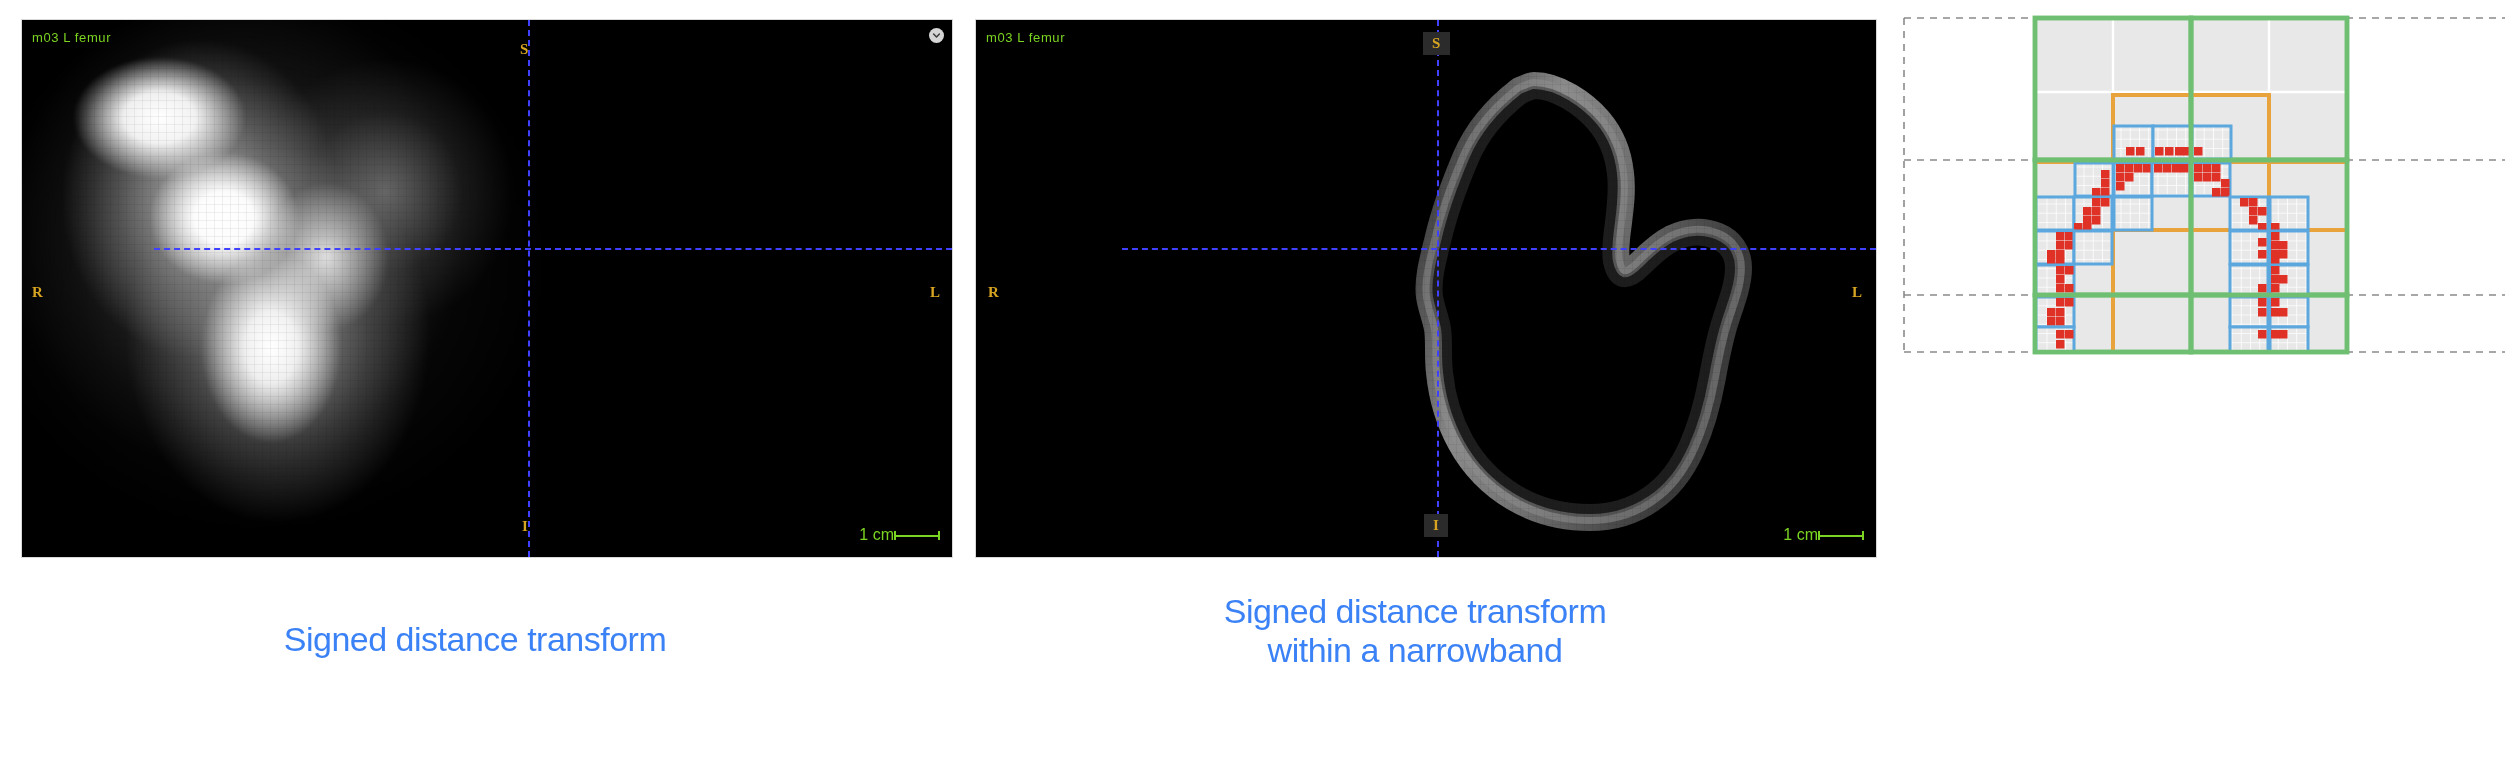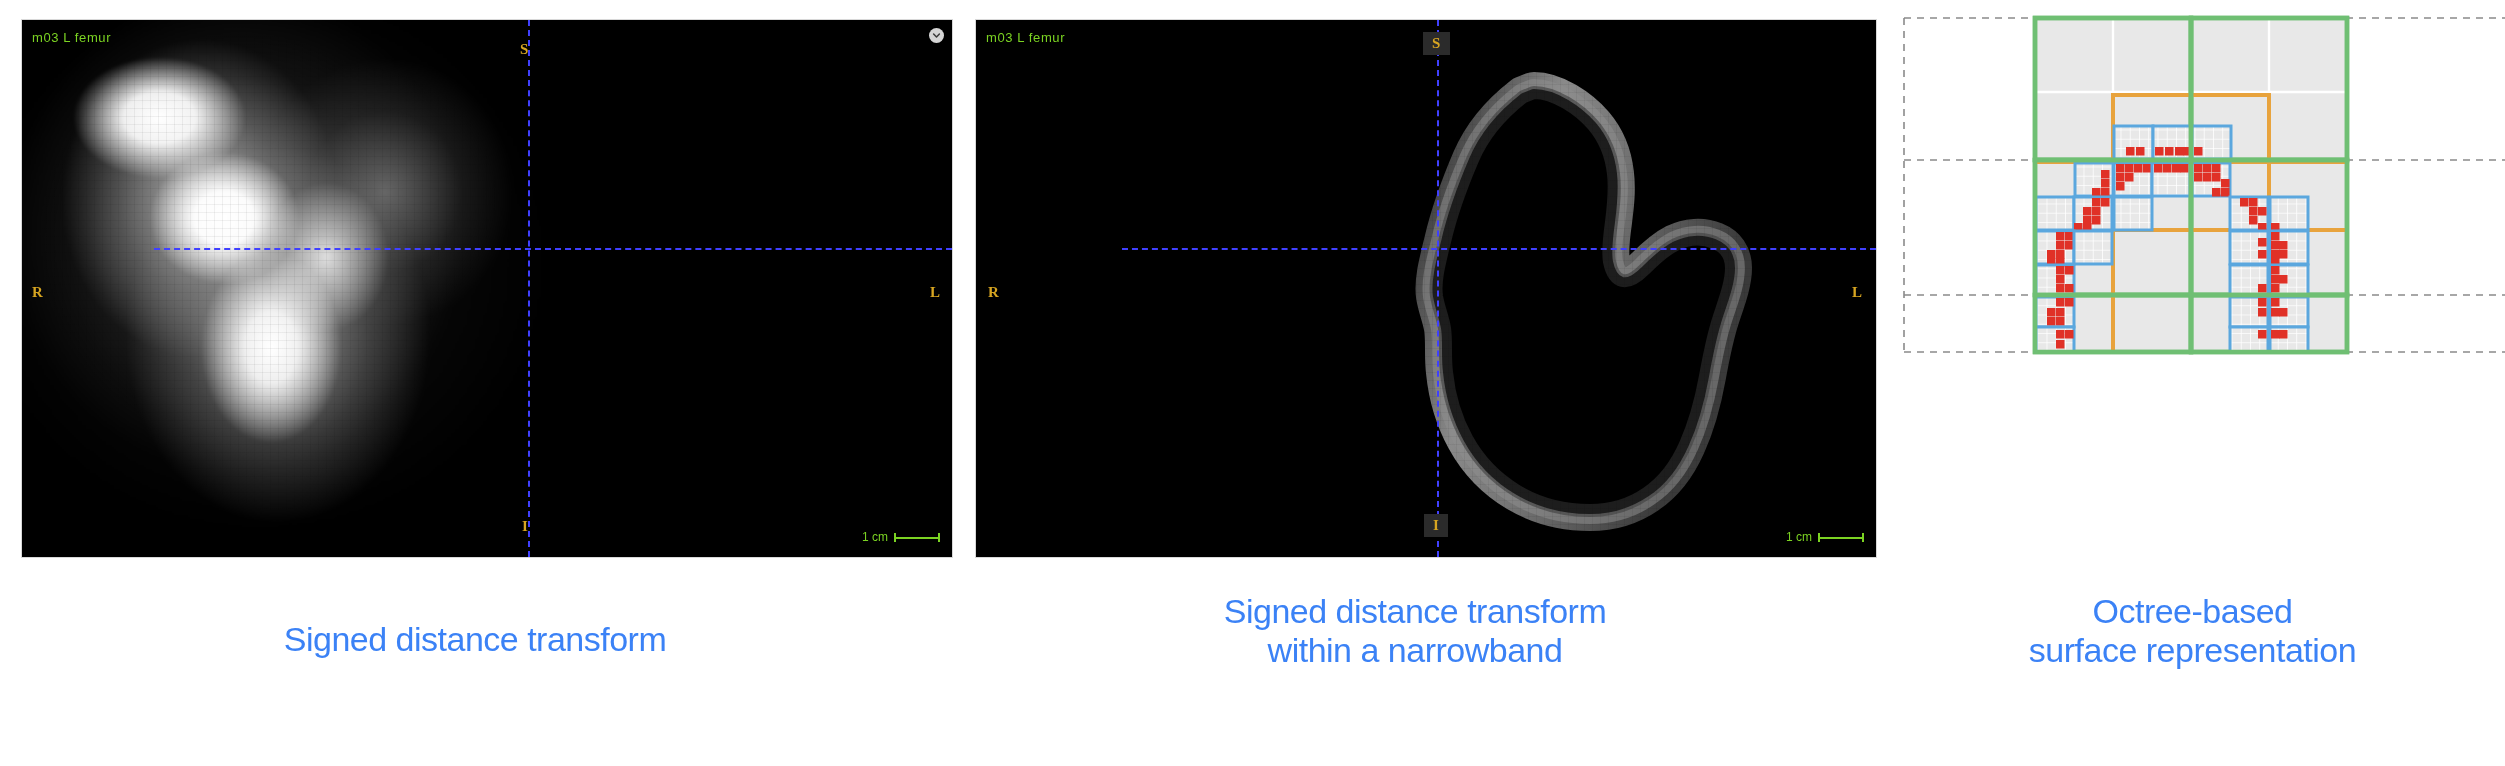--- a/index.html
+++ b/index.html
@@ -51,22 +51,22 @@
   .cross-v{
     width:0;border-left:2px dashed #4040ff;
   }
   .cross-h{
     height:0;border-top:2px dashed #4040ff;
   }
 
   
   .scalebar{
     position:absolute;
-    display:flex;align-items:center;gap:6px;
-    color:#7bd322;font-size:12px;line-height:1;
+    display:flex;align-items:center;
+    color:#7bd322;font-size:16px;line-height:1;
     white-space:nowrap;
   }
   .scalebar .bar{
     position:relative;display:inline-block;
     width:46px;height:9px;
   }
   .scalebar .bar::before{
     content:"";position:absolute;left:0;right:0;top:4px;height:2px;background:#7bd322;
   }
   .scalebar .bar .cap{
@@ -558,17 +558,15 @@
           <rect x="155" y="18" width="156" height="142"></rect>
           <rect x="311" y="18" width="156" height="142"></rect>
           <rect x="155" y="160" width="156" height="135"></rect>
           <rect x="311" y="160" width="156" height="135"></rect>
           <rect x="155" y="295" width="156" height="57"></rect>
           <rect x="311" y="295" width="156" height="57"></rect>
         </g>
       </svg>
     </div>
 
-    <div class="caption" style="left:0px;top:592px;width:625px;">Octree-based
-surface representation</div>
   </div>
 
 </div>
 
 </body></html>

